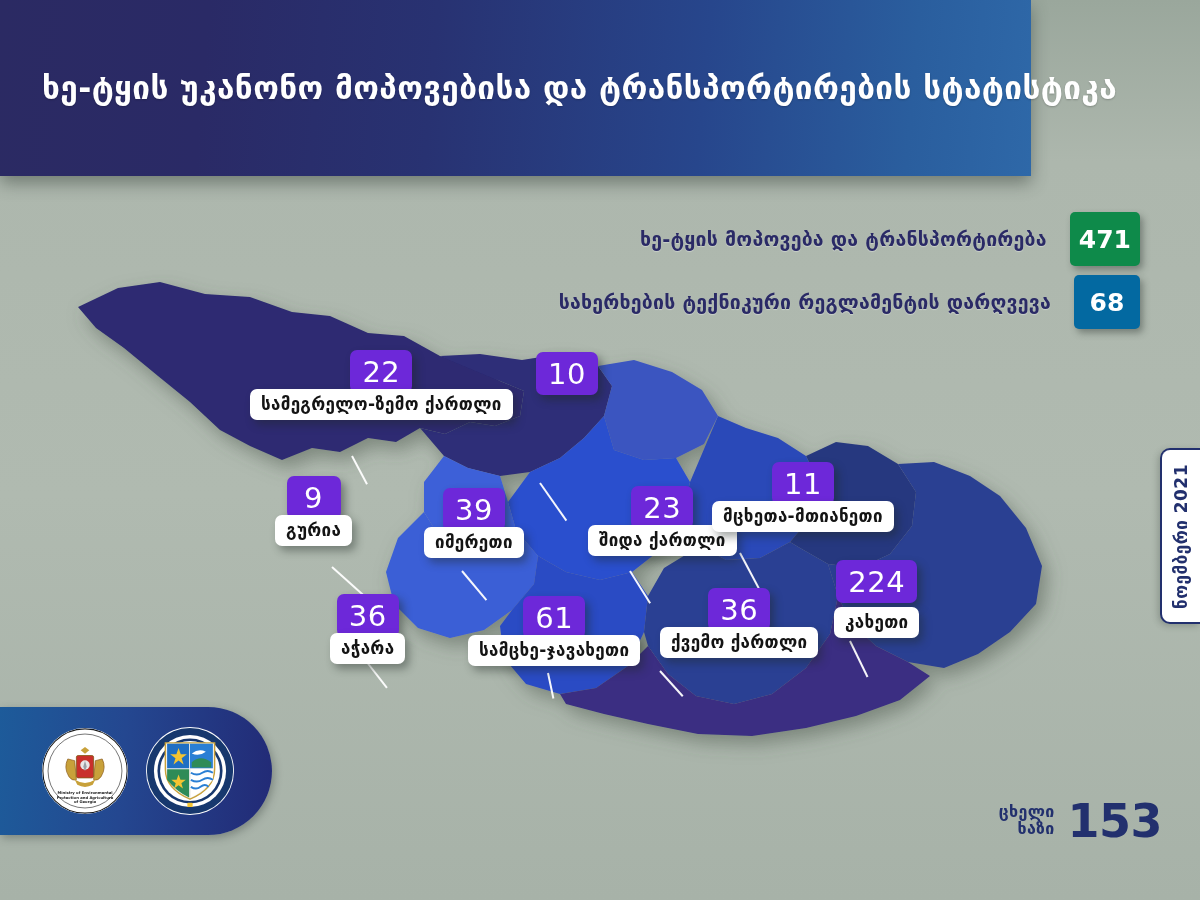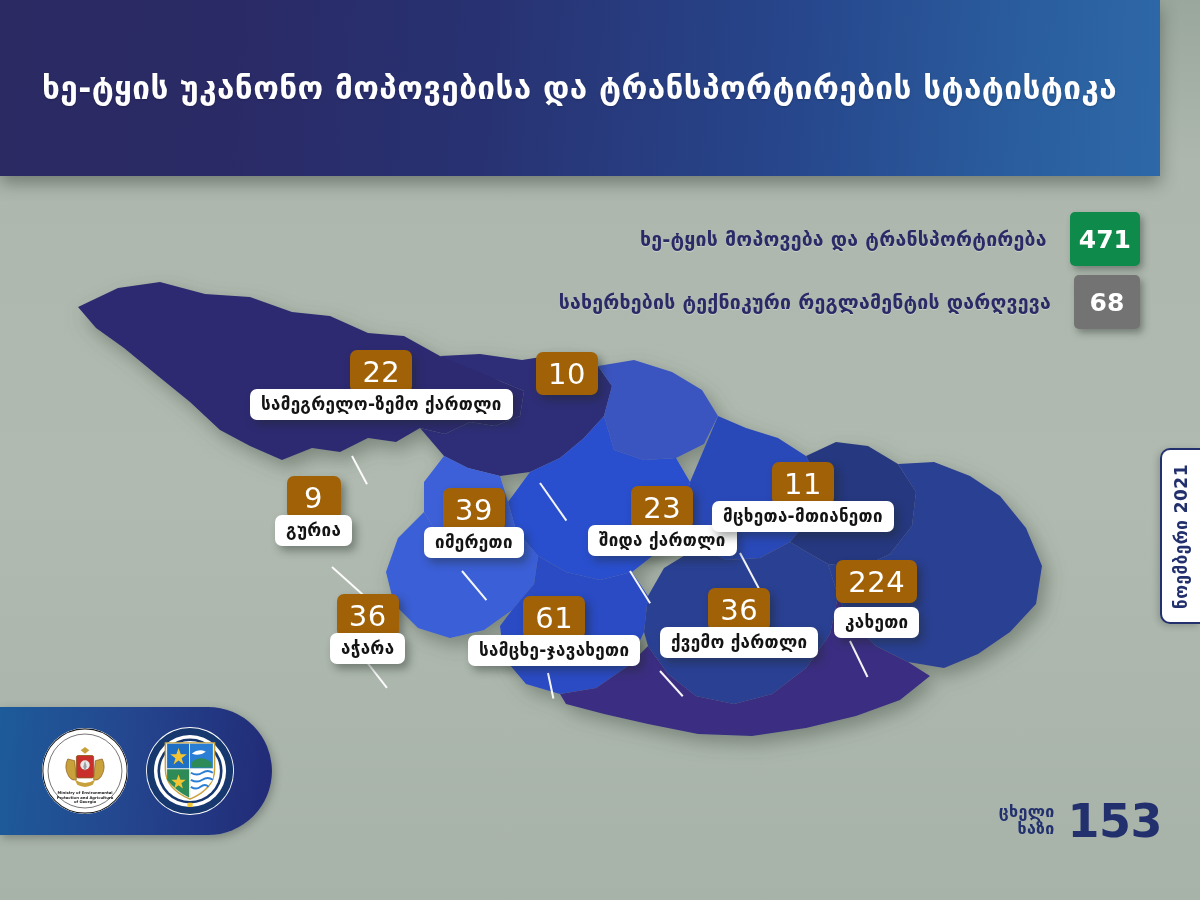--- a/index.html
+++ b/index.html
@@ -14,21 +14,21 @@
   body {
     position: relative;
     font-family: "DejaVu Sans", "Liberation Sans", sans-serif;
     background: linear-gradient(180deg, #9aa79c 0%, #adb7ad 18%, #b0bab0 55%, #a7b2a8 100%);
   }
 
   
   .header {
     position: absolute;
     left: 0; top: 0;
-    width: 1160px; height: 176px;
+    width: 1031px; height: 176px;
     background: linear-gradient(95deg,
         #2b2a63 0%, #2a2a66 20%, #283272 42%,
         #27468c 68%, #2a5e9e 88%, #2e68a8 100%);
     box-shadow: 0 7px 16px rgba(40,50,45,0.45);
     z-index: 6;
   }
   .header-title {
     position: absolute;
     left: 42px;
     top: 50%;
@@ -72,21 +72,21 @@
     display: flex;
     align-items: center;
     justify-content: center;
     color: #ffffff;
     font-size: 25px;
     font-weight: 600;
     padding: 0 9px;
     box-shadow: 3px 4px 7px rgba(40,50,45,0.42);
   }
   .lb-green { background: #0e8a4a; }
-  .lb-navy  { background: #737373; }
+  .lb-navy  { background: #0369a1; }
   .lb-red   { background: #9c1b2c; }
 
   
   .map-wrap {
     position: absolute;
     left: 0; top: 176px;
     width: 1200px; height: 724px;
     z-index: 2;
   }
   .map-svg { display: block; width: 1200px; height: 724px; }
@@ -96,21 +96,21 @@
     position: absolute;
     z-index: 4;
     display: flex;
     flex-direction: column;
     align-items: center;
   }
   .marker-value {
     min-width: 54px;
     height: 43px;
     border-radius: 7px;
-    background: #a16207;
+    background: #6d28d9;
     color: #ffffff;
     font-size: 29px;
     font-weight: 500;
     display: flex;
     align-items: center;
     justify-content: center;
     padding: 0 12px;
     box-shadow: 4px 5px 8px rgba(30,40,35,0.45);
     letter-spacing: 0.5px;
   }

